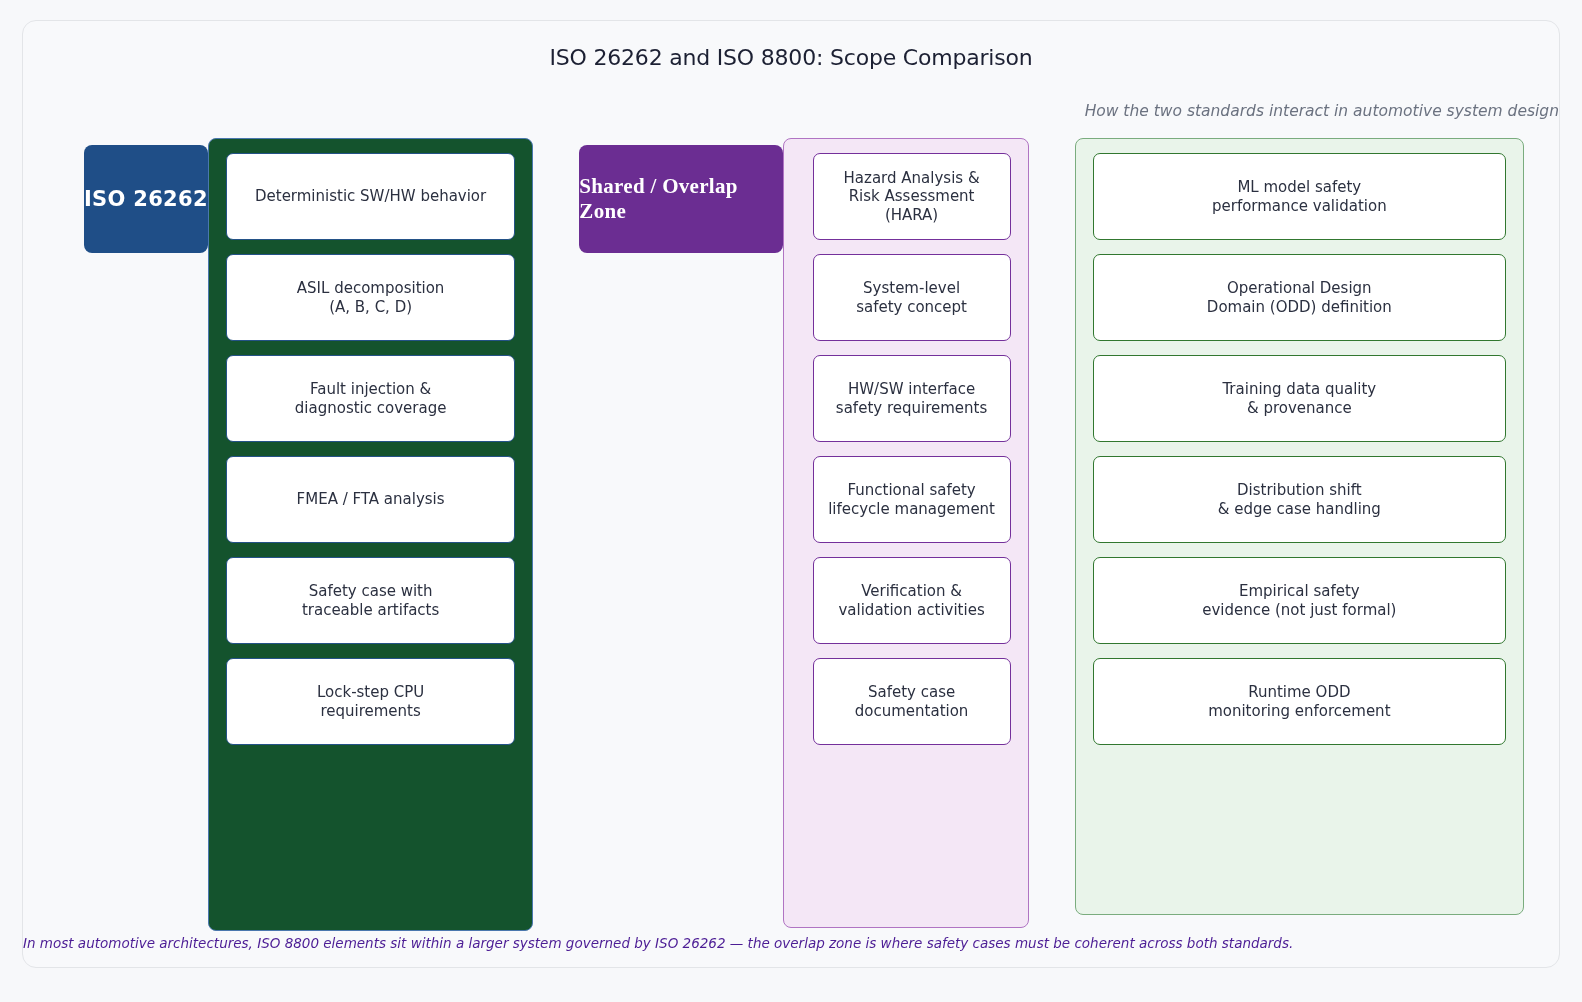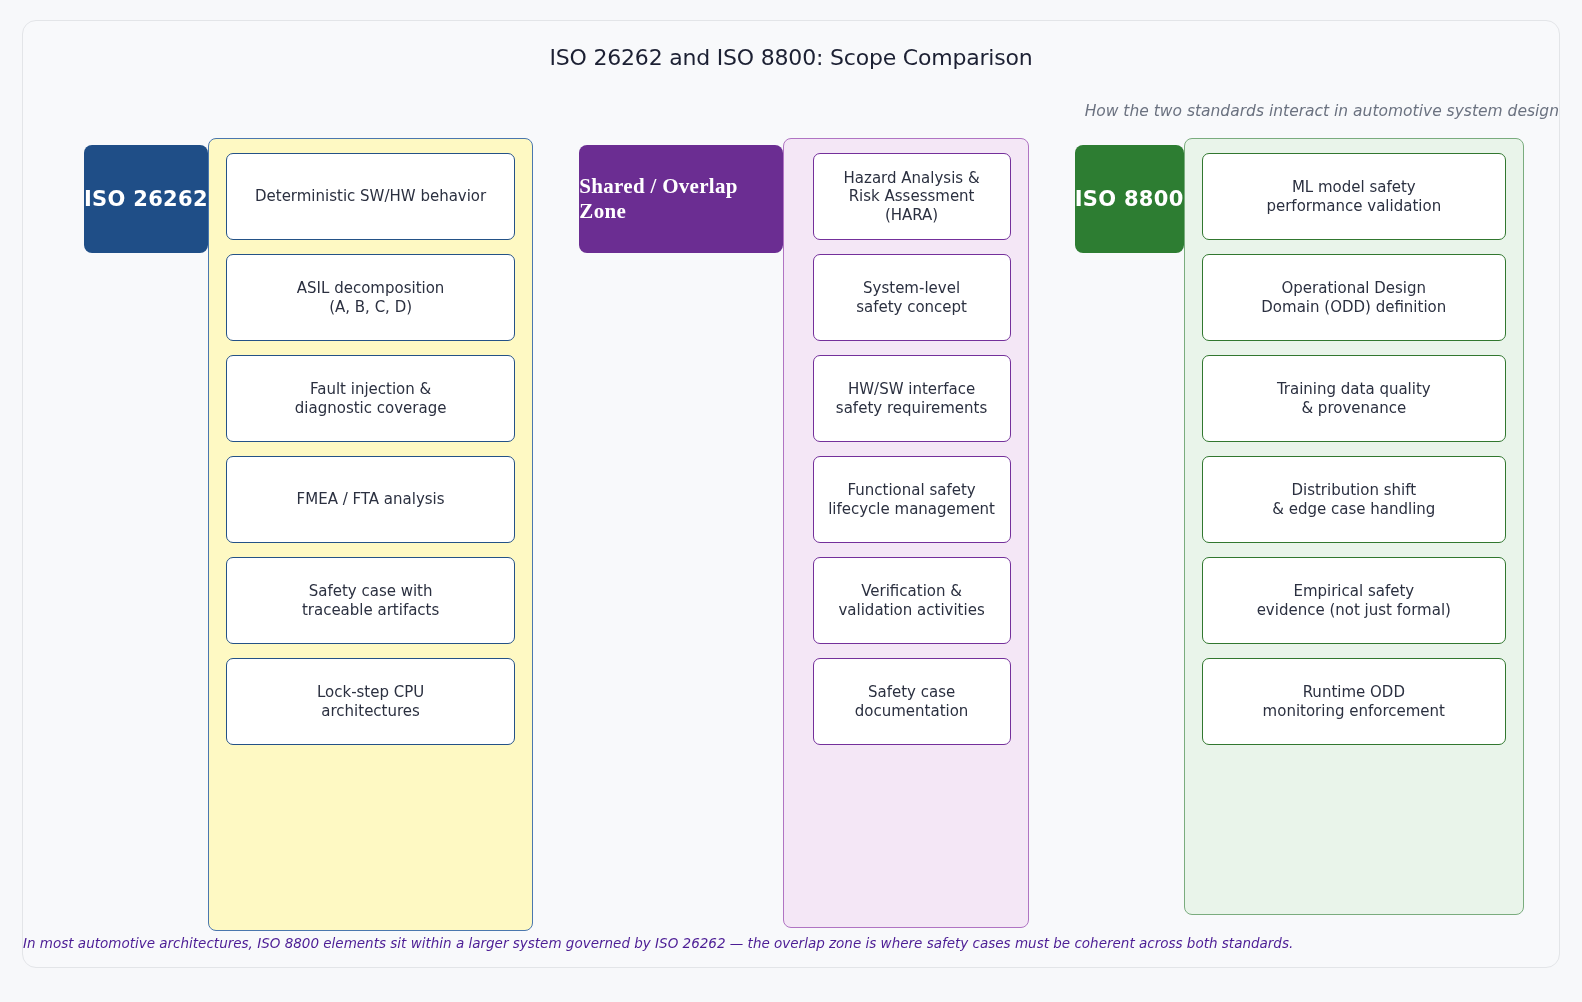--- a/index.html
+++ b/index.html
@@ -123,21 +123,21 @@
     text-align: center;
     font-size: 15px;
     line-height: 1.22;
     color: #2b3040;
     padding: 4px 10px;
     white-space: pre-line;
   }
 
   
   .col-a .col-header { background: #1f4e87; }
-  .col-a .col-body   { background: #fef9c3; border-color: #4a77ae; }
+  .col-a .col-body   { background: #14532d; border-color: #4a77ae; }
   .col-a .item-card  { border-color: #245287; }
 
   .col-b .col-header { background: #6b2d92; font-family: Liberation Serif, serif; }
   .col-b .col-body   { background: #f4e7f6; border-color: #b074c3; }
   .col-b .item-card  { border-color: #74309b; margin-left: 12px; }
 
   .col-c .col-header { background: #2d7d32; }
   .col-c .col-body   { background: #e9f4ea; border-color: #7aac7e; }
   .col-c .item-card  { border-color: #31772f; }
 
@@ -175,21 +175,21 @@
         <div class="col-body">
           <div class="item-card">Deterministic SW/HW behavior</div>
           <div class="item-card">ASIL decomposition
 (A, B, C, D)</div>
           <div class="item-card">Fault injection &amp;
 diagnostic coverage</div>
           <div class="item-card">FMEA / FTA analysis</div>
           <div class="item-card">Safety case with
 traceable artifacts</div>
           <div class="item-card">Lock-step CPU
-architectures</div>
+requirements</div>
         </div>
       </div>
 
       <div class="column col-b">
         <div class="col-header">
           <span>Shared / Overlap Zone</span>
         </div>
         <div class="col-body">
           <div class="item-card">Hazard Analysis &amp;
 Risk Assessment (HARA)</div>
@@ -200,23 +200,20 @@
           <div class="item-card">Functional safety
 lifecycle management</div>
           <div class="item-card">Verification &amp;
 validation activities</div>
           <div class="item-card">Safety case
 documentation</div>
         </div>
       </div>
 
       <div class="column col-c">
-        <div class="col-header">
-          <span>ISO 8800</span>
-        </div>
         <div class="col-body">
           <div class="item-card">ML model safety
 performance validation</div>
           <div class="item-card">Operational Design
 Domain (ODD) definition</div>
           <div class="item-card">Training data quality
 &amp; provenance</div>
           <div class="item-card">Distribution shift
 &amp; edge case handling</div>
           <div class="item-card">Empirical safety

